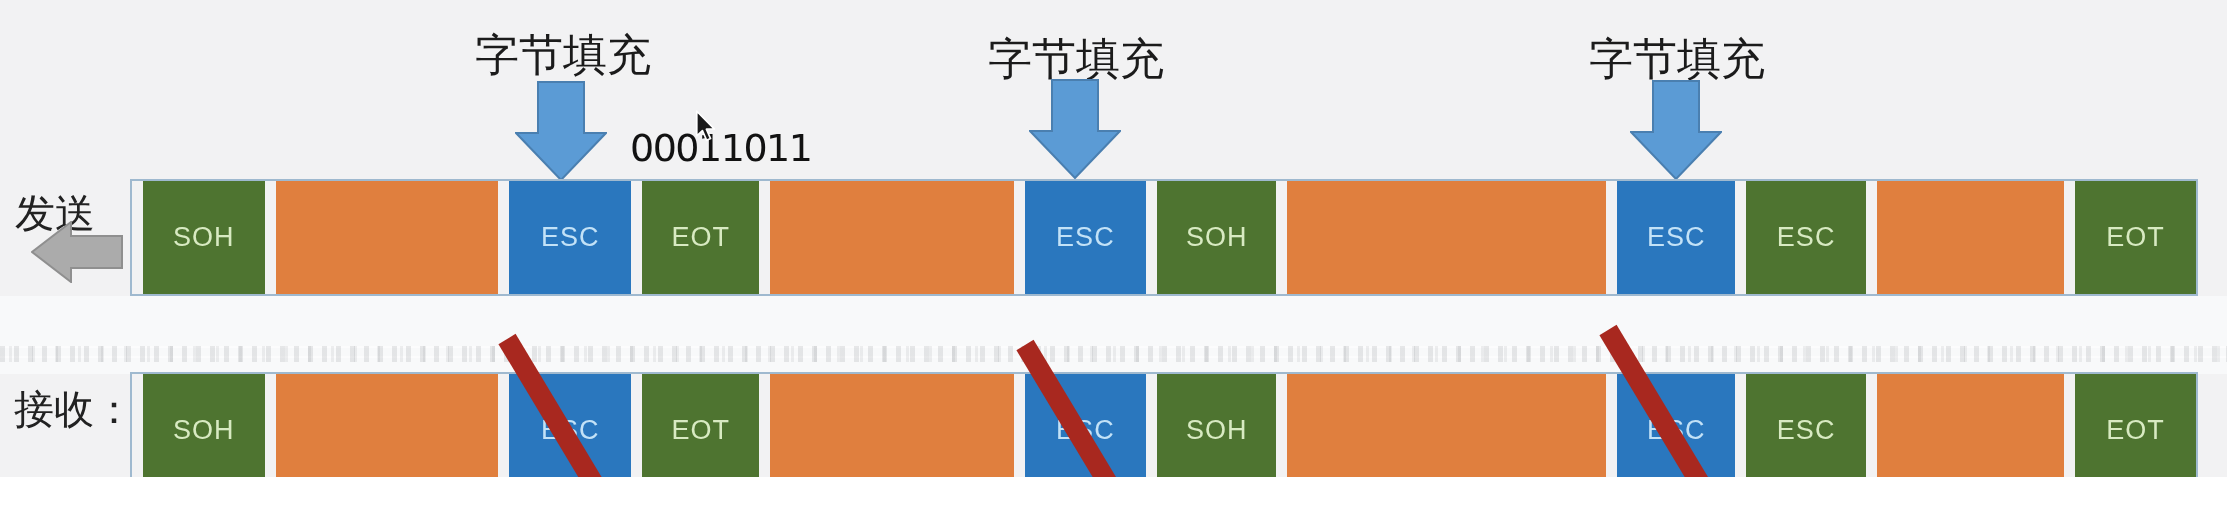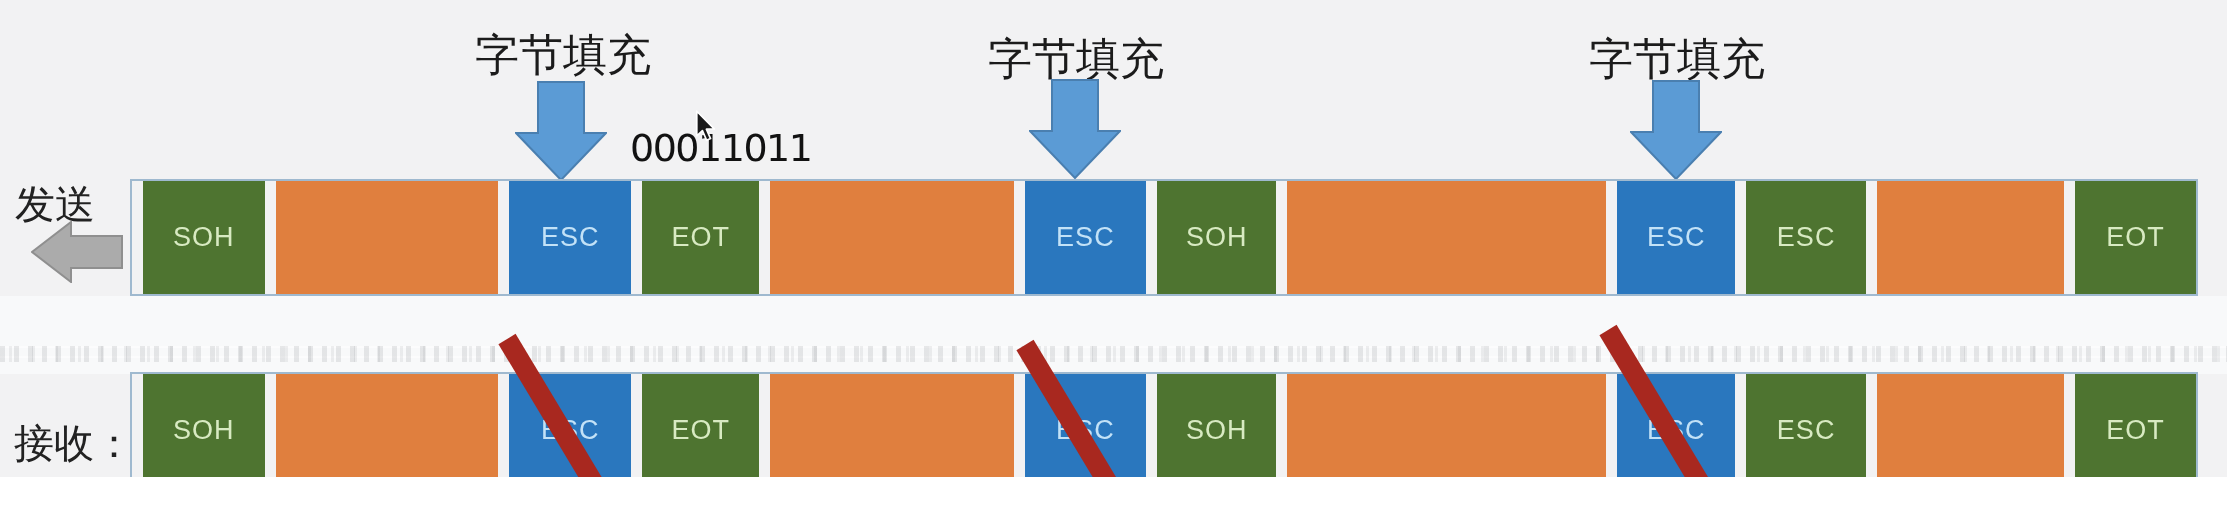--- a/index.html
+++ b/index.html
@@ -45,22 +45,22 @@
     font-size:44px;color:#1b1b1b;white-space:nowrap;
   }
   .lab1{left:468px;top:26px;}
   .lab2{left:981px;top:30px;}
   .lab3{left:1582px;top:30px;}
 
   .side-label{
     position:absolute;font-family:"Liberation Serif", serif;
     font-size:40px;color:#222;white-space:nowrap;
   }
-  .send-lab{left:15px;top:177px;}
-  .recv-lab{left:14px;top:416px;font-family:Liberation Serif, serif;}
+  .send-lab{left:15px;top:186px;}
+  .recv-lab{left:14px;top:382px;font-family:Liberation Serif, serif;}
 
   .binary{
     position:absolute;left:602px;top:126px;
     font-family:"DejaVu Sans", sans-serif;
     font-size:38px;letter-spacing:-1.5px;color:#121212;margin-left:28px;
   }
 
   .down-arrow{position:absolute;width:92px;height:100px;}
   .da1{left:515px;top:81px;}
   .da2{left:1029px;top:79px;}

